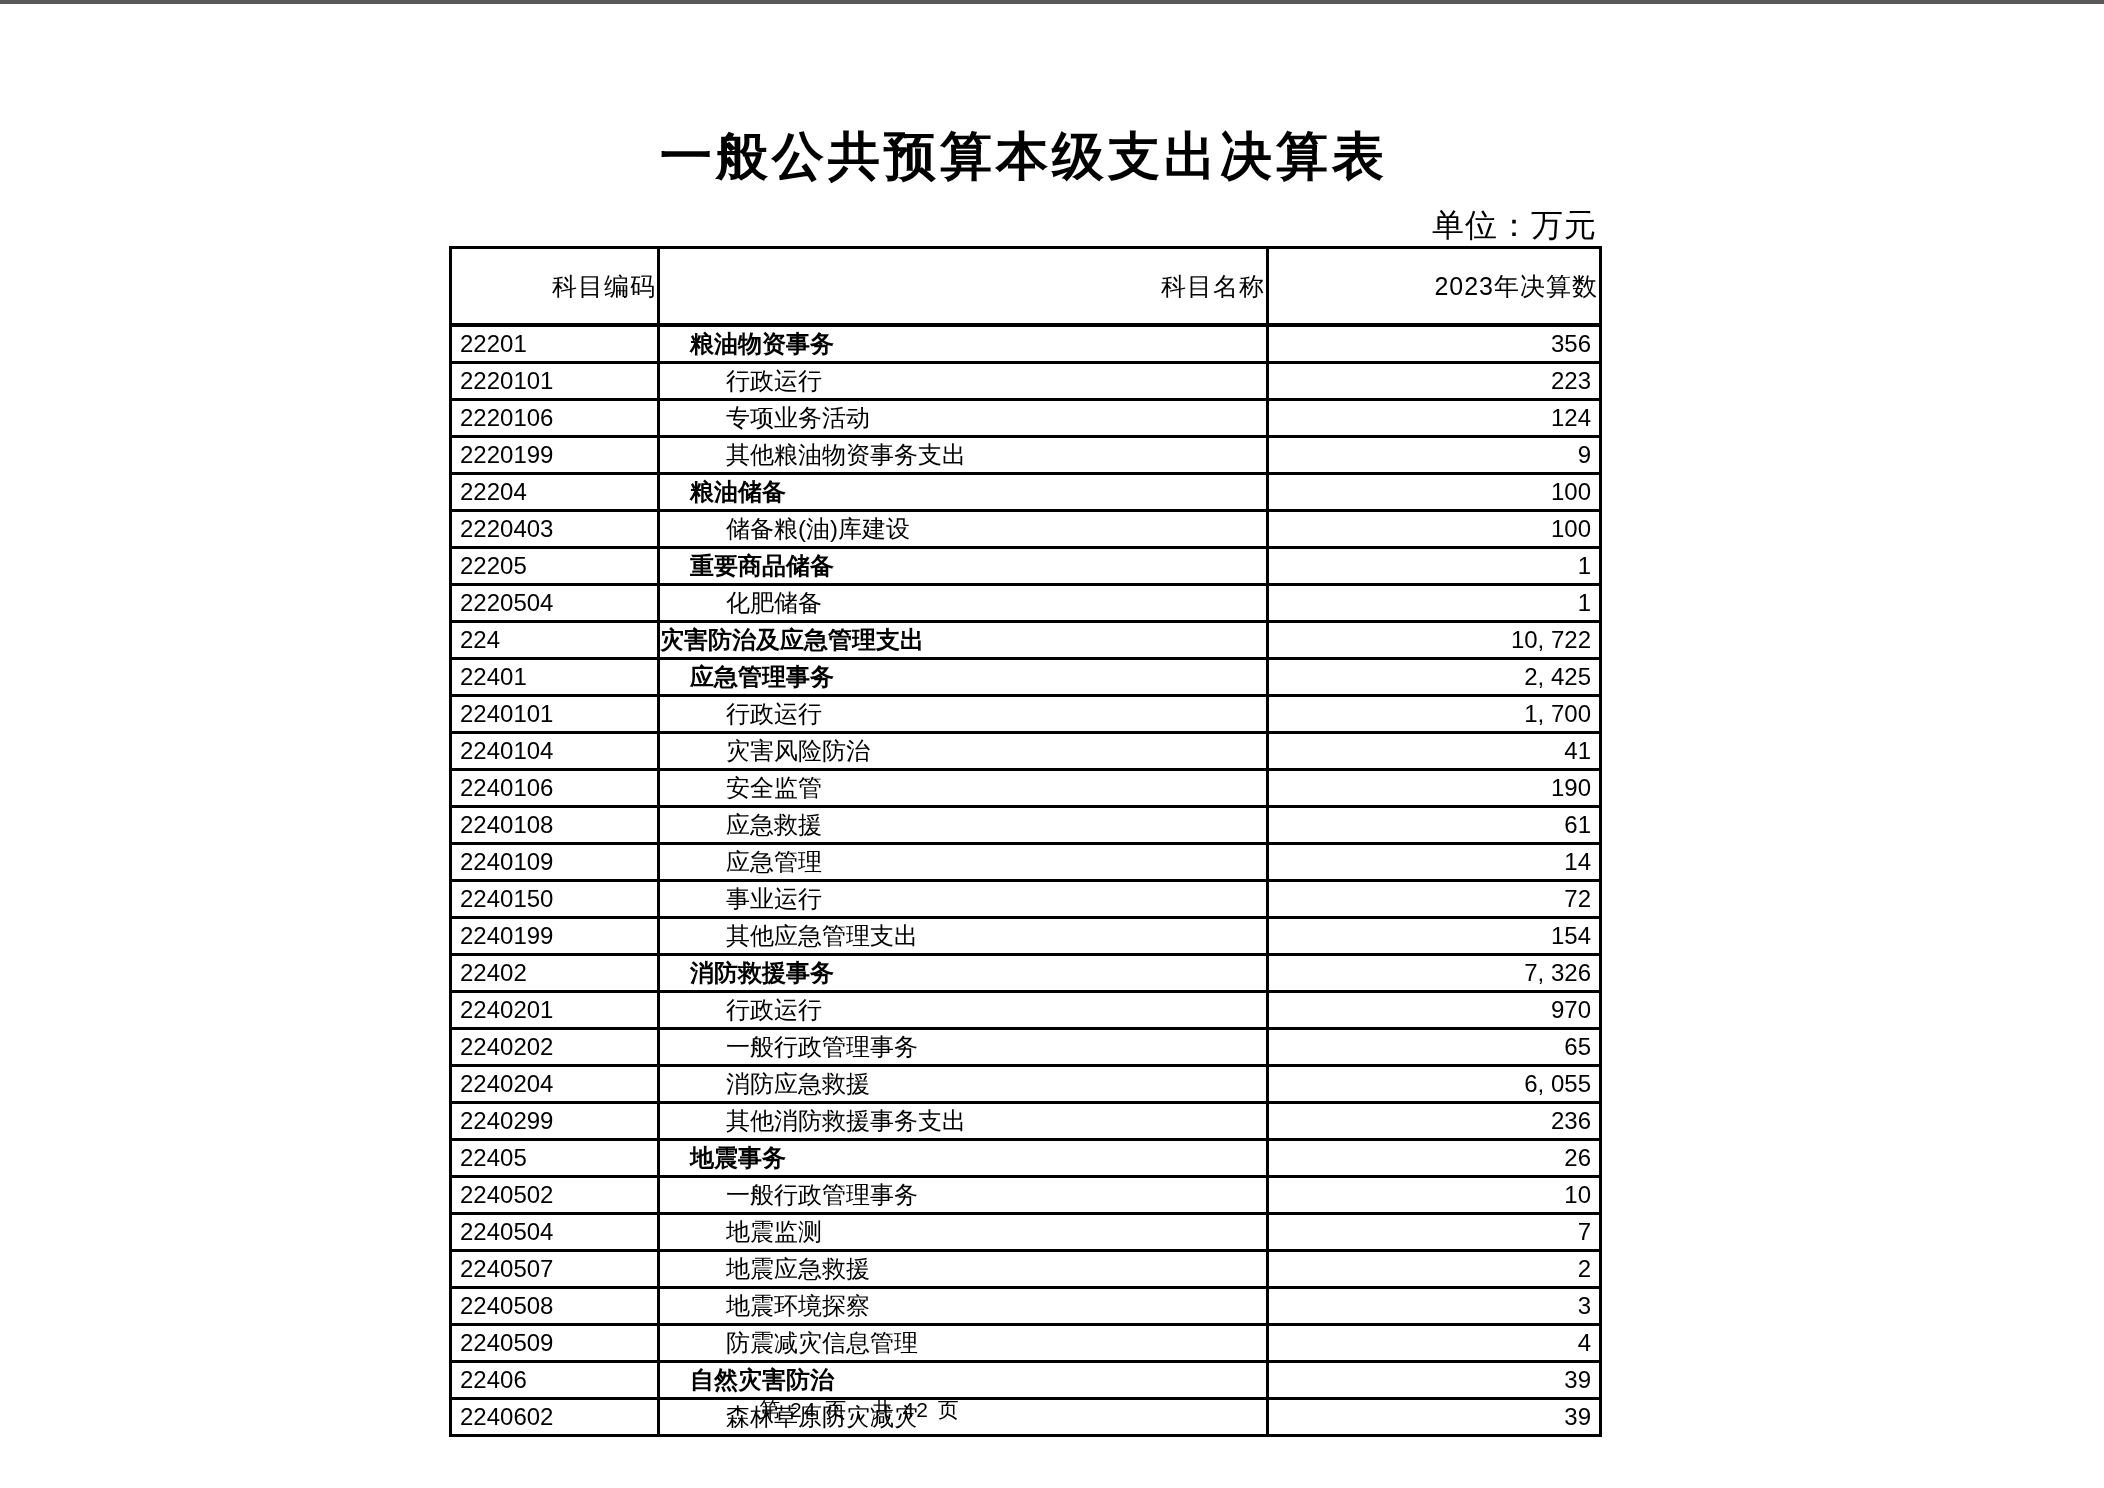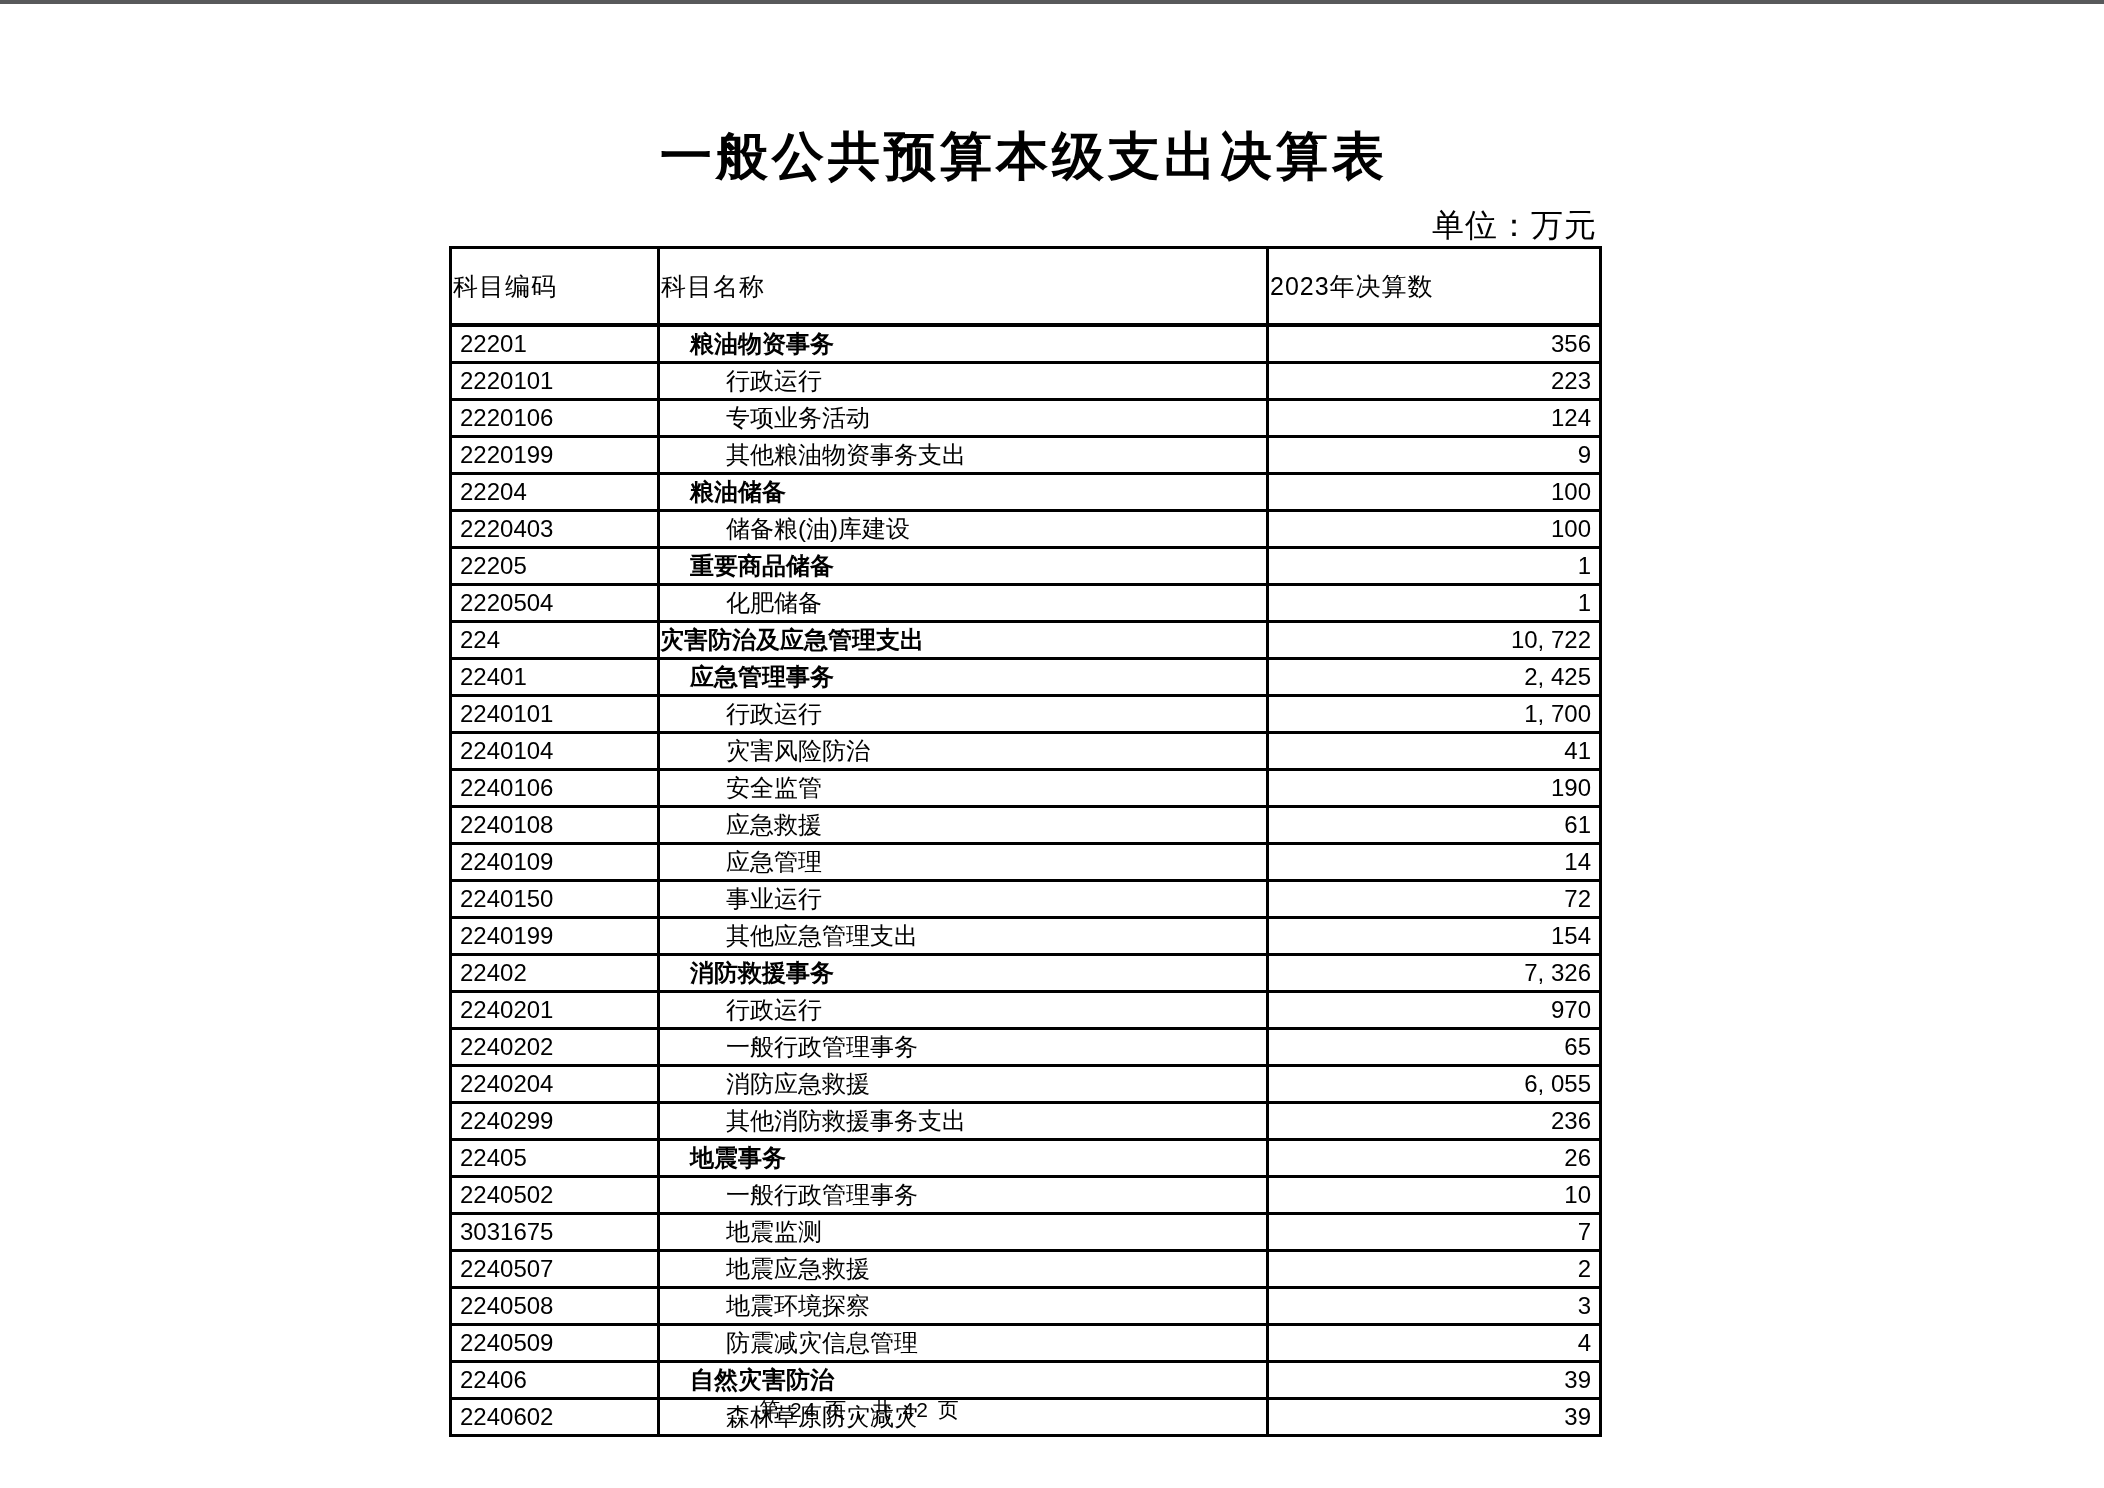--- a/index.html
+++ b/index.html
@@ -31,21 +31,21 @@
     width:1150px;
     border-collapse:collapse;
     table-layout:fixed;
     border:3px solid #000;
   }
   .budget-table th{
     height:72px;
     border:3px solid #000;
     border-bottom:4px solid #000;
     font-size:25px;font-weight:400;
-    text-align:left;vertical-align:middle;
+    text-align:right;vertical-align:middle;
     letter-spacing:1px;
   }
   .budget-table td{
     height:31px;
     border:3px solid #000;
     font-size:24px;
     vertical-align:middle;
     white-space:nowrap;overflow:hidden;
   }
   .col-code{width:208px;}
@@ -202,21 +202,21 @@
           <td class="code-cell">22405</td>
           <td class="name-cell ind1">地震事务</td>
           <td class="value-cell">26</td>
         </tr>
         <tr>
           <td class="code-cell">2240502</td>
           <td class="name-cell ind2">一般行政管理事务</td>
           <td class="value-cell">10</td>
         </tr>
         <tr>
-          <td class="code-cell">3031675</td>
+          <td class="code-cell">2240504</td>
           <td class="name-cell ind2">地震监测</td>
           <td class="value-cell">7</td>
         </tr>
         <tr>
           <td class="code-cell">2240507</td>
           <td class="name-cell ind2">地震应急救援</td>
           <td class="value-cell">2</td>
         </tr>
         <tr>
           <td class="code-cell">2240508</td>

